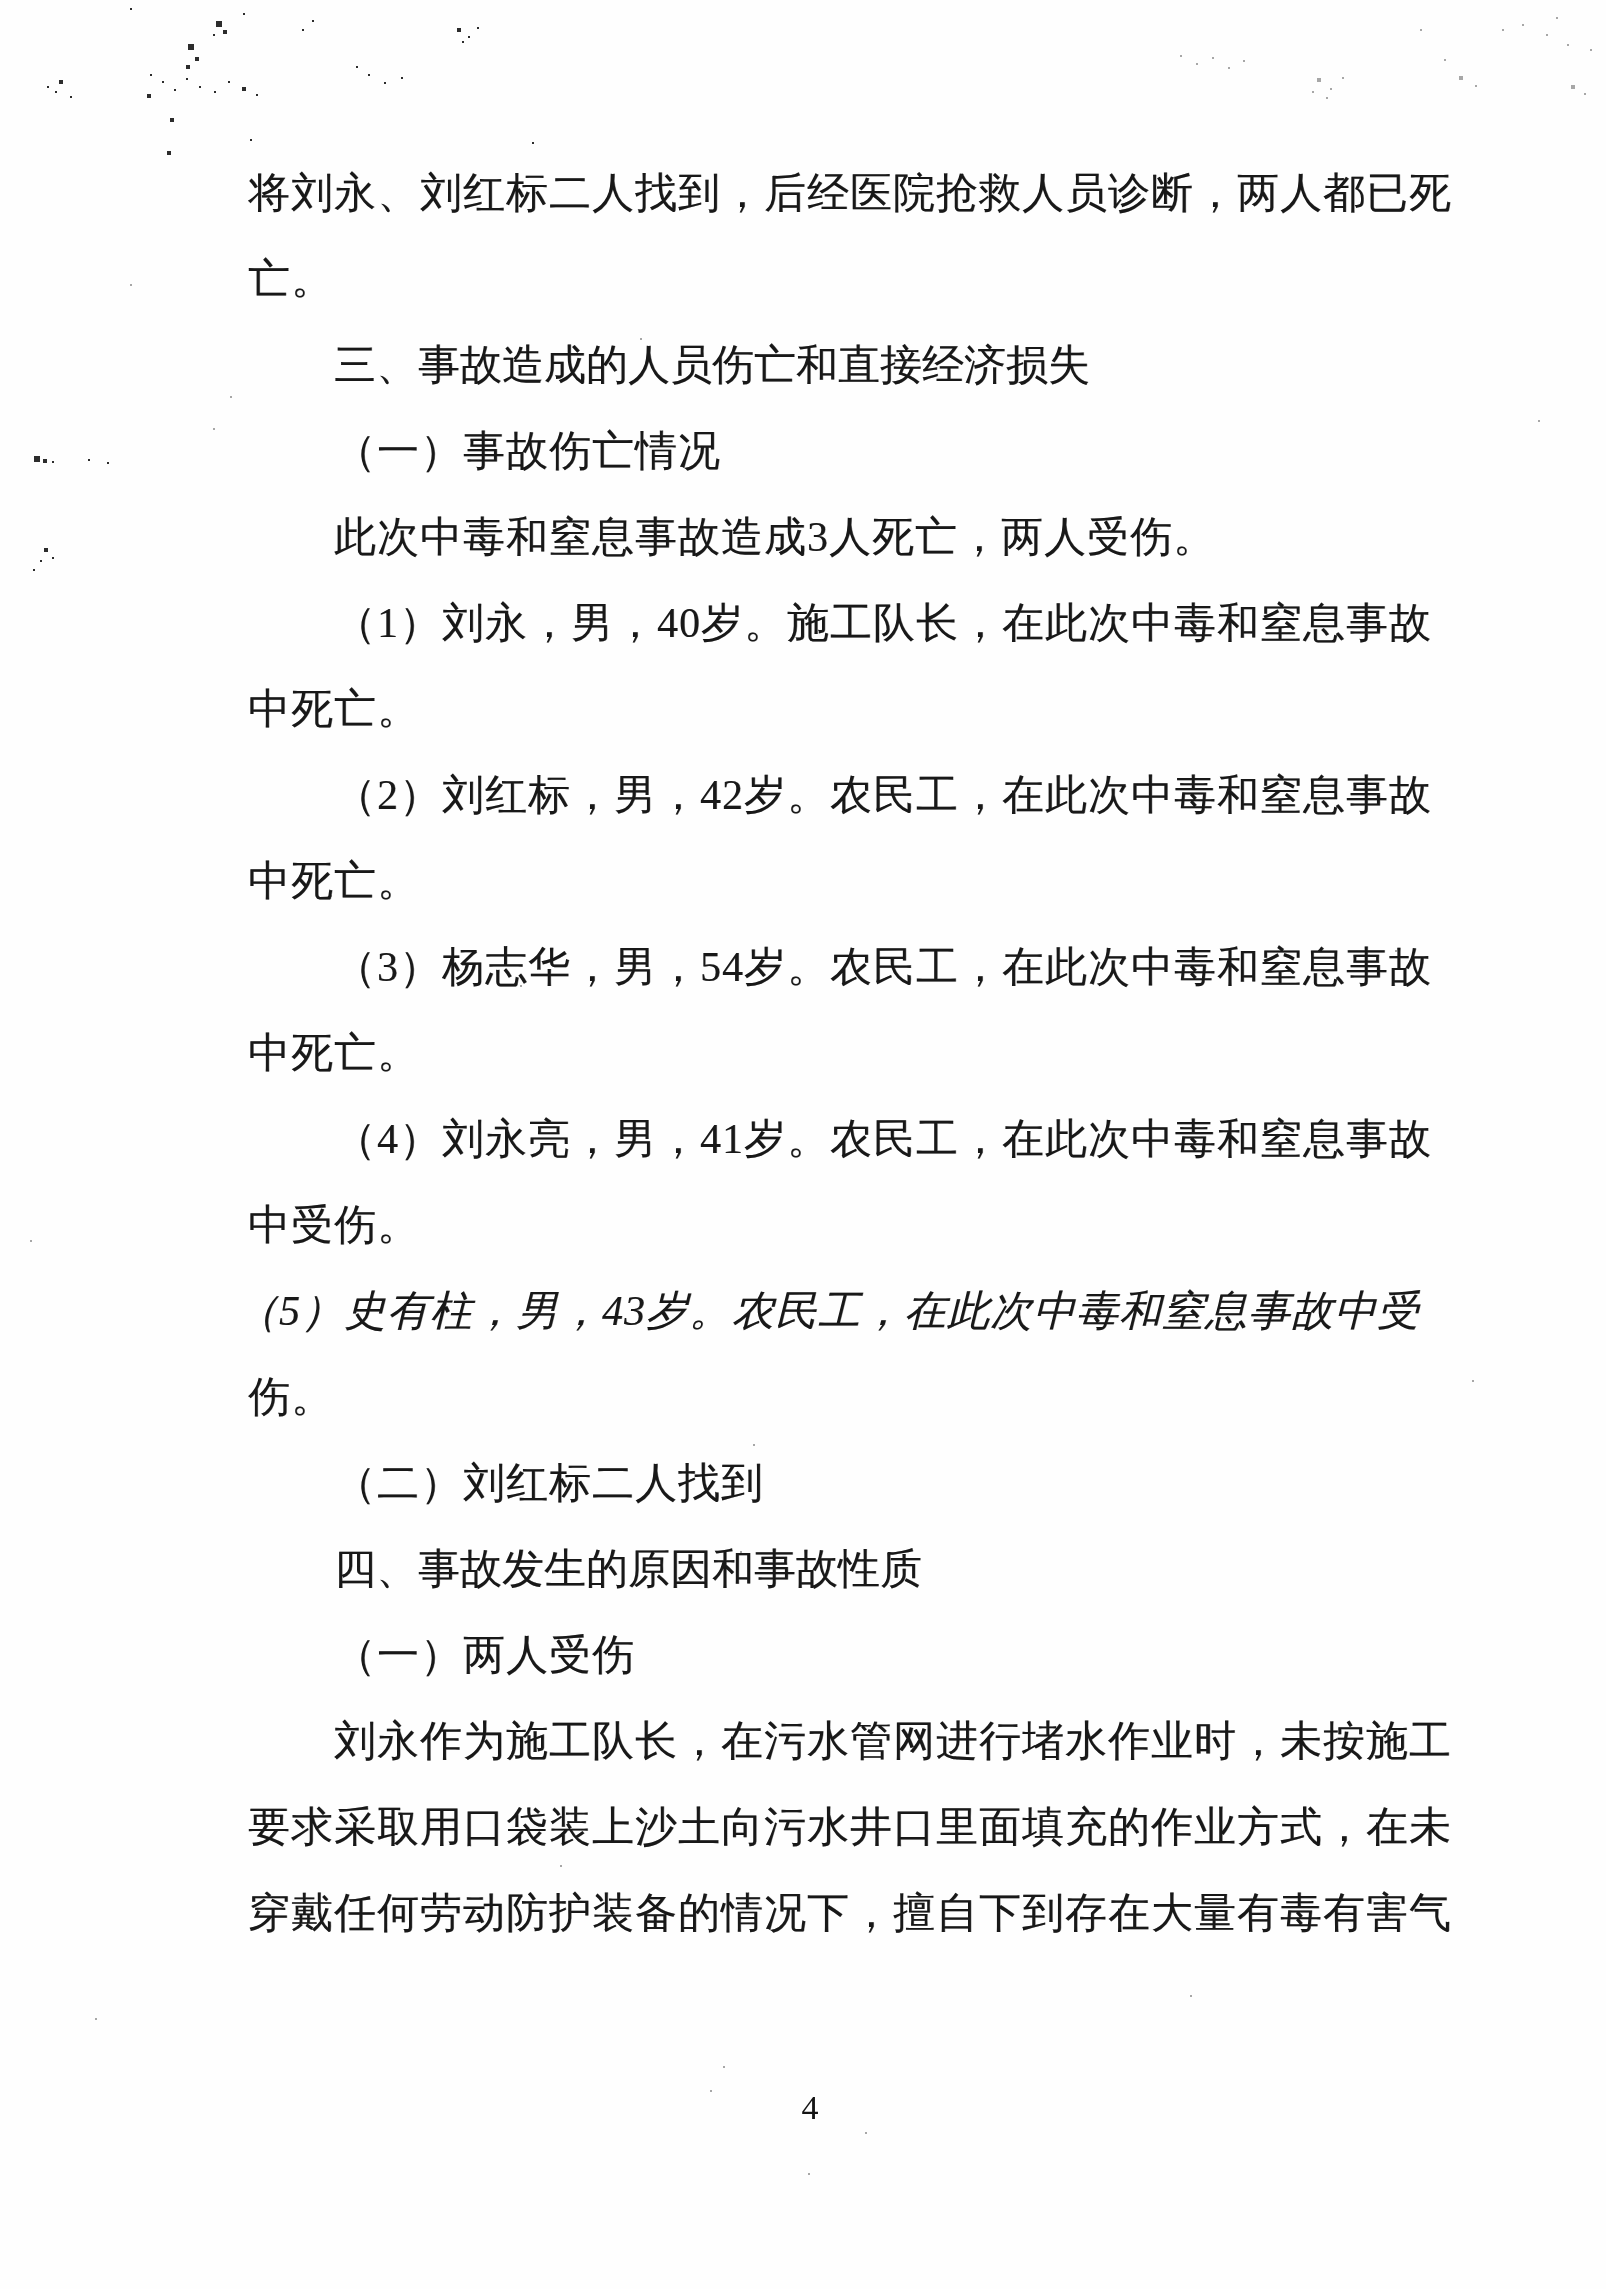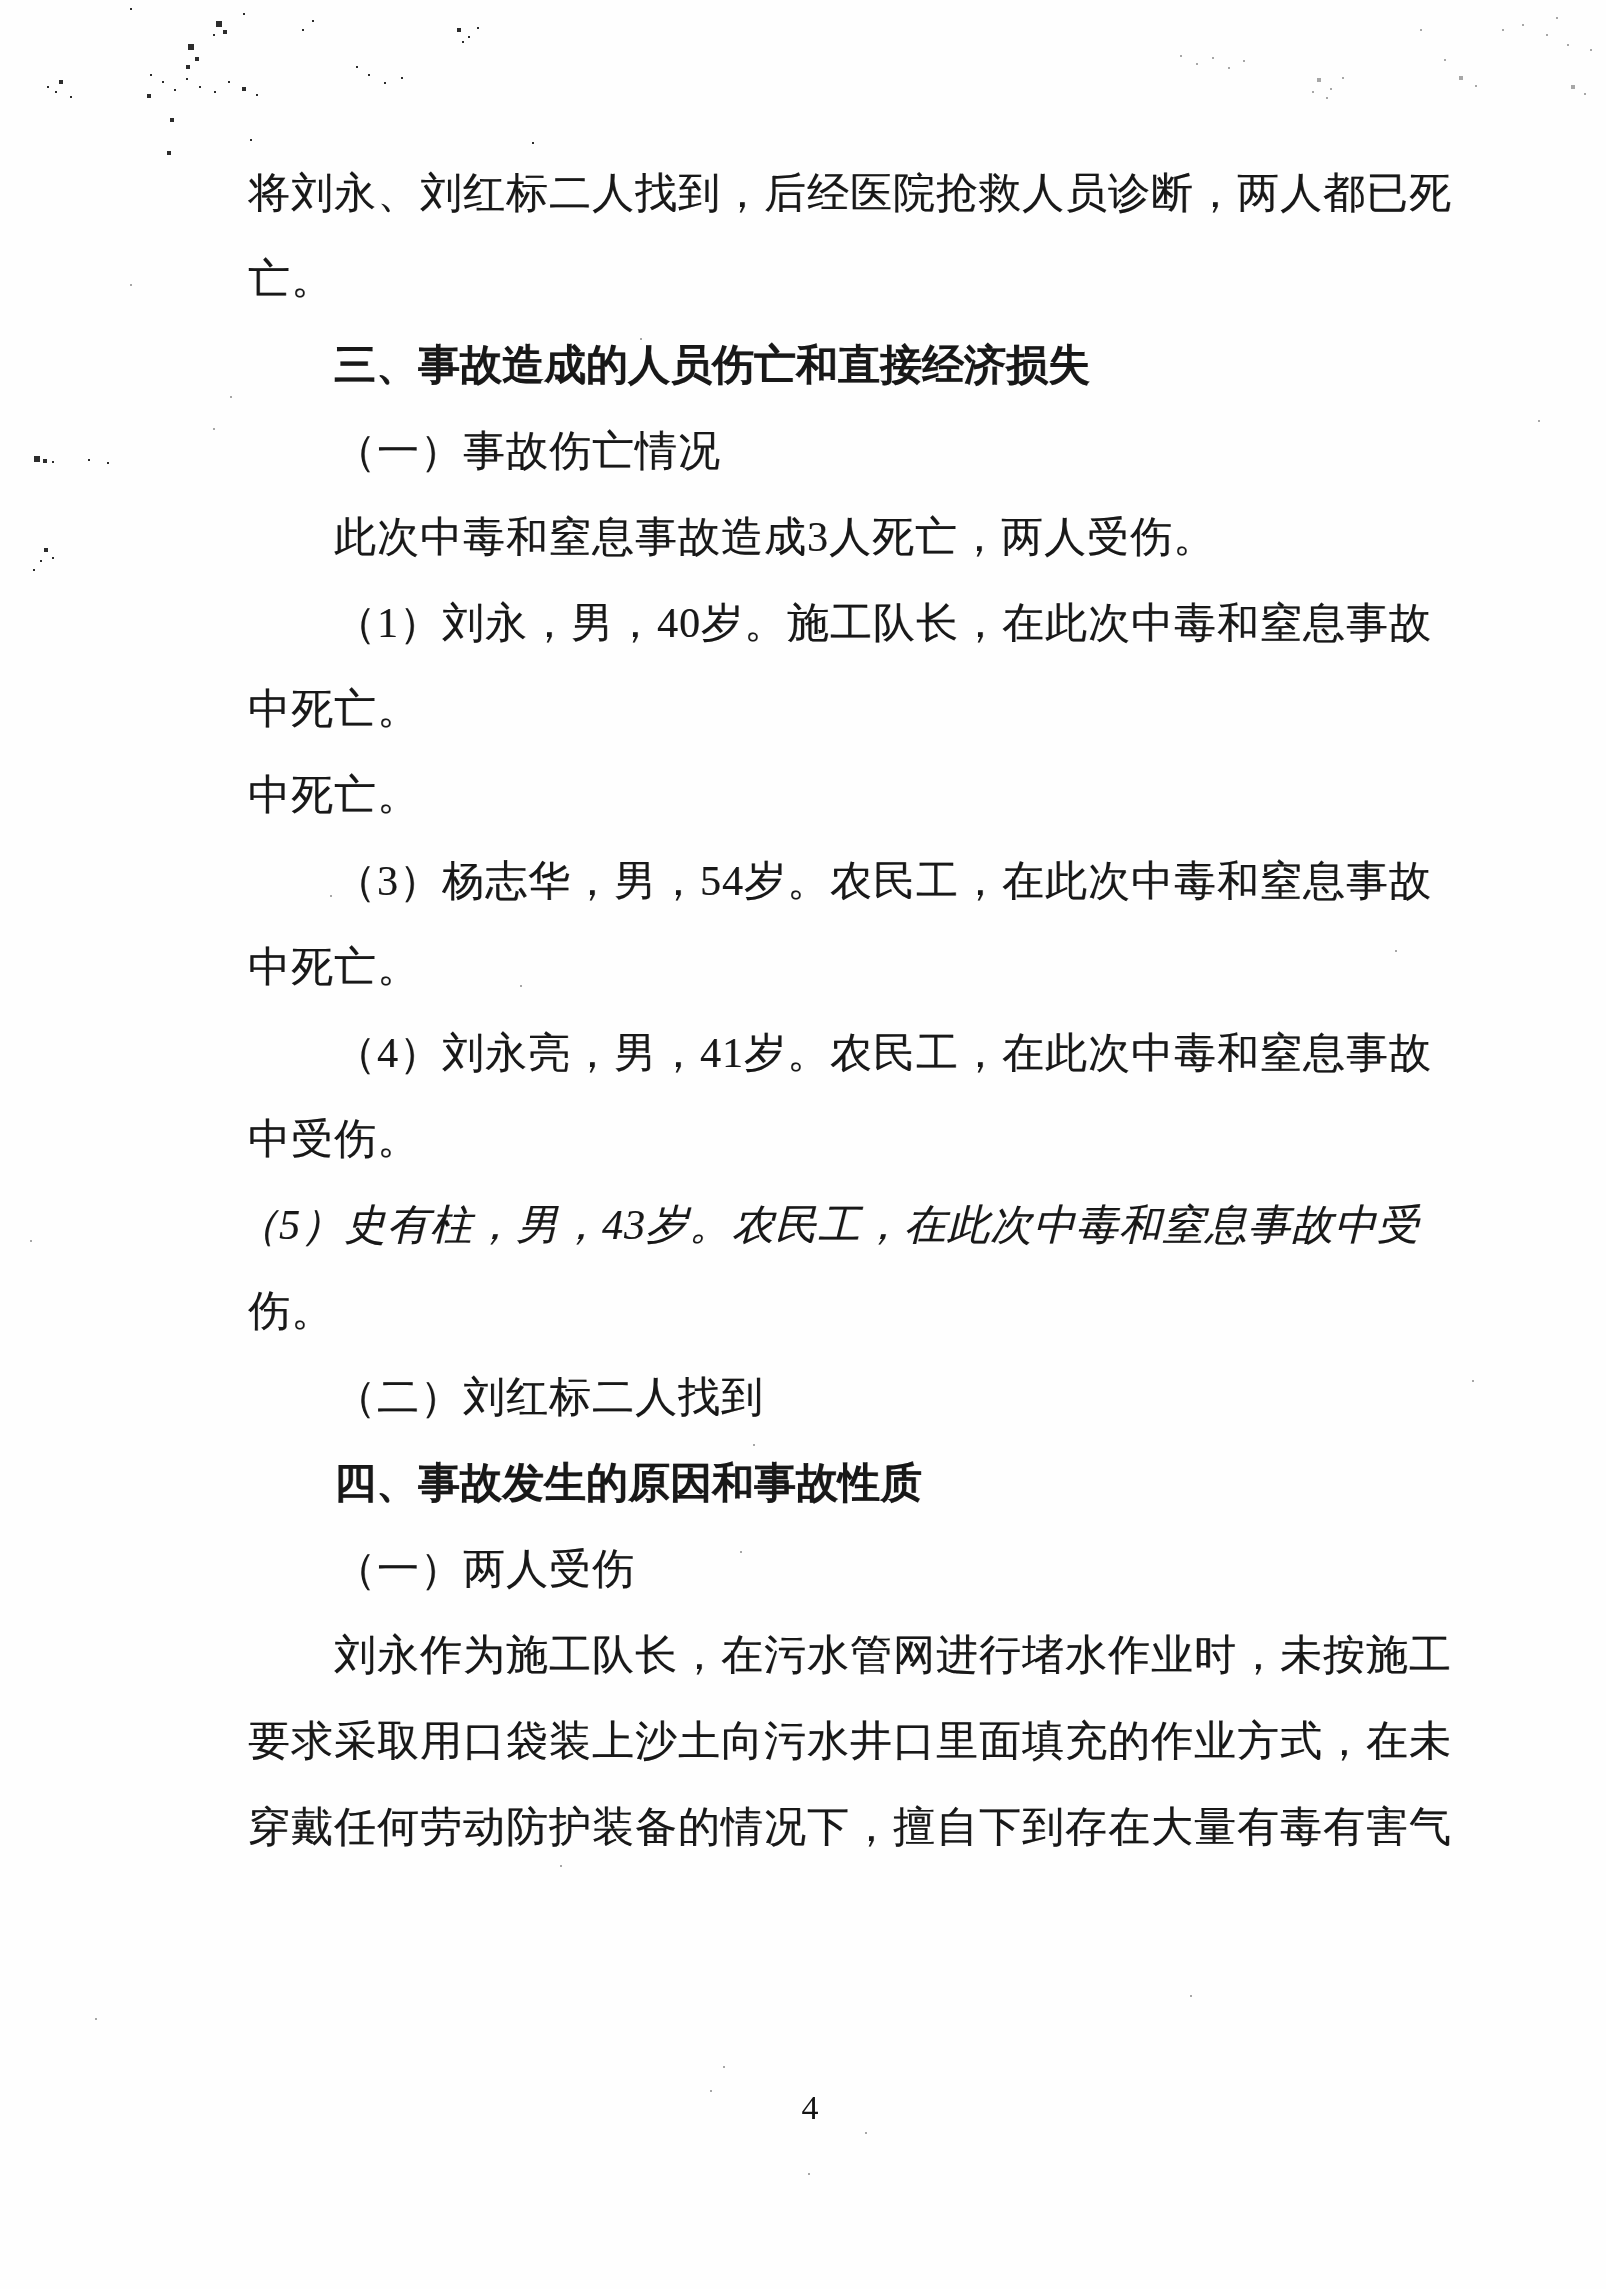--- a/index.html
+++ b/index.html
@@ -28,21 +28,21 @@
     margin: 0;
     height: 86px;
     line-height: 86px;
     font-size: 42px;
     letter-spacing: 1px;
     color: #181818;
     white-space: nowrap;
     text-shadow: 0.4px 0.3px 0 rgba(20,20,20,0.45);
   }
   .indent { text-indent: 86px; }
-  .bold { font-weight: 700; letter-spacing: 0px; }
+  .bold { font-weight: 400; letter-spacing: 0px; }
   .outdent { margin-left: -12px; font-style: italic; }
   .page-number {
     position: absolute;
     top: 2088px;
     left: 0;
     width: 100%;
     text-align: center;
     font-size: 34px;
     line-height: 40px;
     color: #141414;
@@ -99,20 +99,21 @@
   <div class="noise-faint"></div>
 
   <div class="text-block">
     <p class="line">将刘永、刘红标二人找到，后经医院抢救人员诊断，两人都已死</p>
     <p class="line">亡。</p>
     <p class="line indent bold">三、事故造成的人员伤亡和直接经济损失</p>
     <p class="line indent">（一）事故伤亡情况</p>
     <p class="line indent">此次中毒和窒息事故造成3人死亡，两人受伤。</p>
     <p class="line indent">（1）刘永，男，40岁。施工队长，在此次中毒和窒息事故</p>
     <p class="line">中死亡。</p>
+    <p class="line indent">（2）刘红标，男，42岁。农民工，在此次中毒和窒息事故</p>
     <p class="line">中死亡。</p>
     <p class="line indent">（3）杨志华，男，54岁。农民工，在此次中毒和窒息事故</p>
     <p class="line">中死亡。</p>
     <p class="line indent">（4）刘永亮，男，41岁。农民工，在此次中毒和窒息事故</p>
     <p class="line">中受伤。</p>
     <p class="line outdent">（5）史有柱，男，43岁。农民工，在此次中毒和窒息事故中受</p>
     <p class="line">伤。</p>
     <p class="line indent">（二）刘红标二人找到</p>
     <p class="line indent bold">四、事故发生的原因和事故性质</p>
     <p class="line indent">（一）两人受伤</p>

